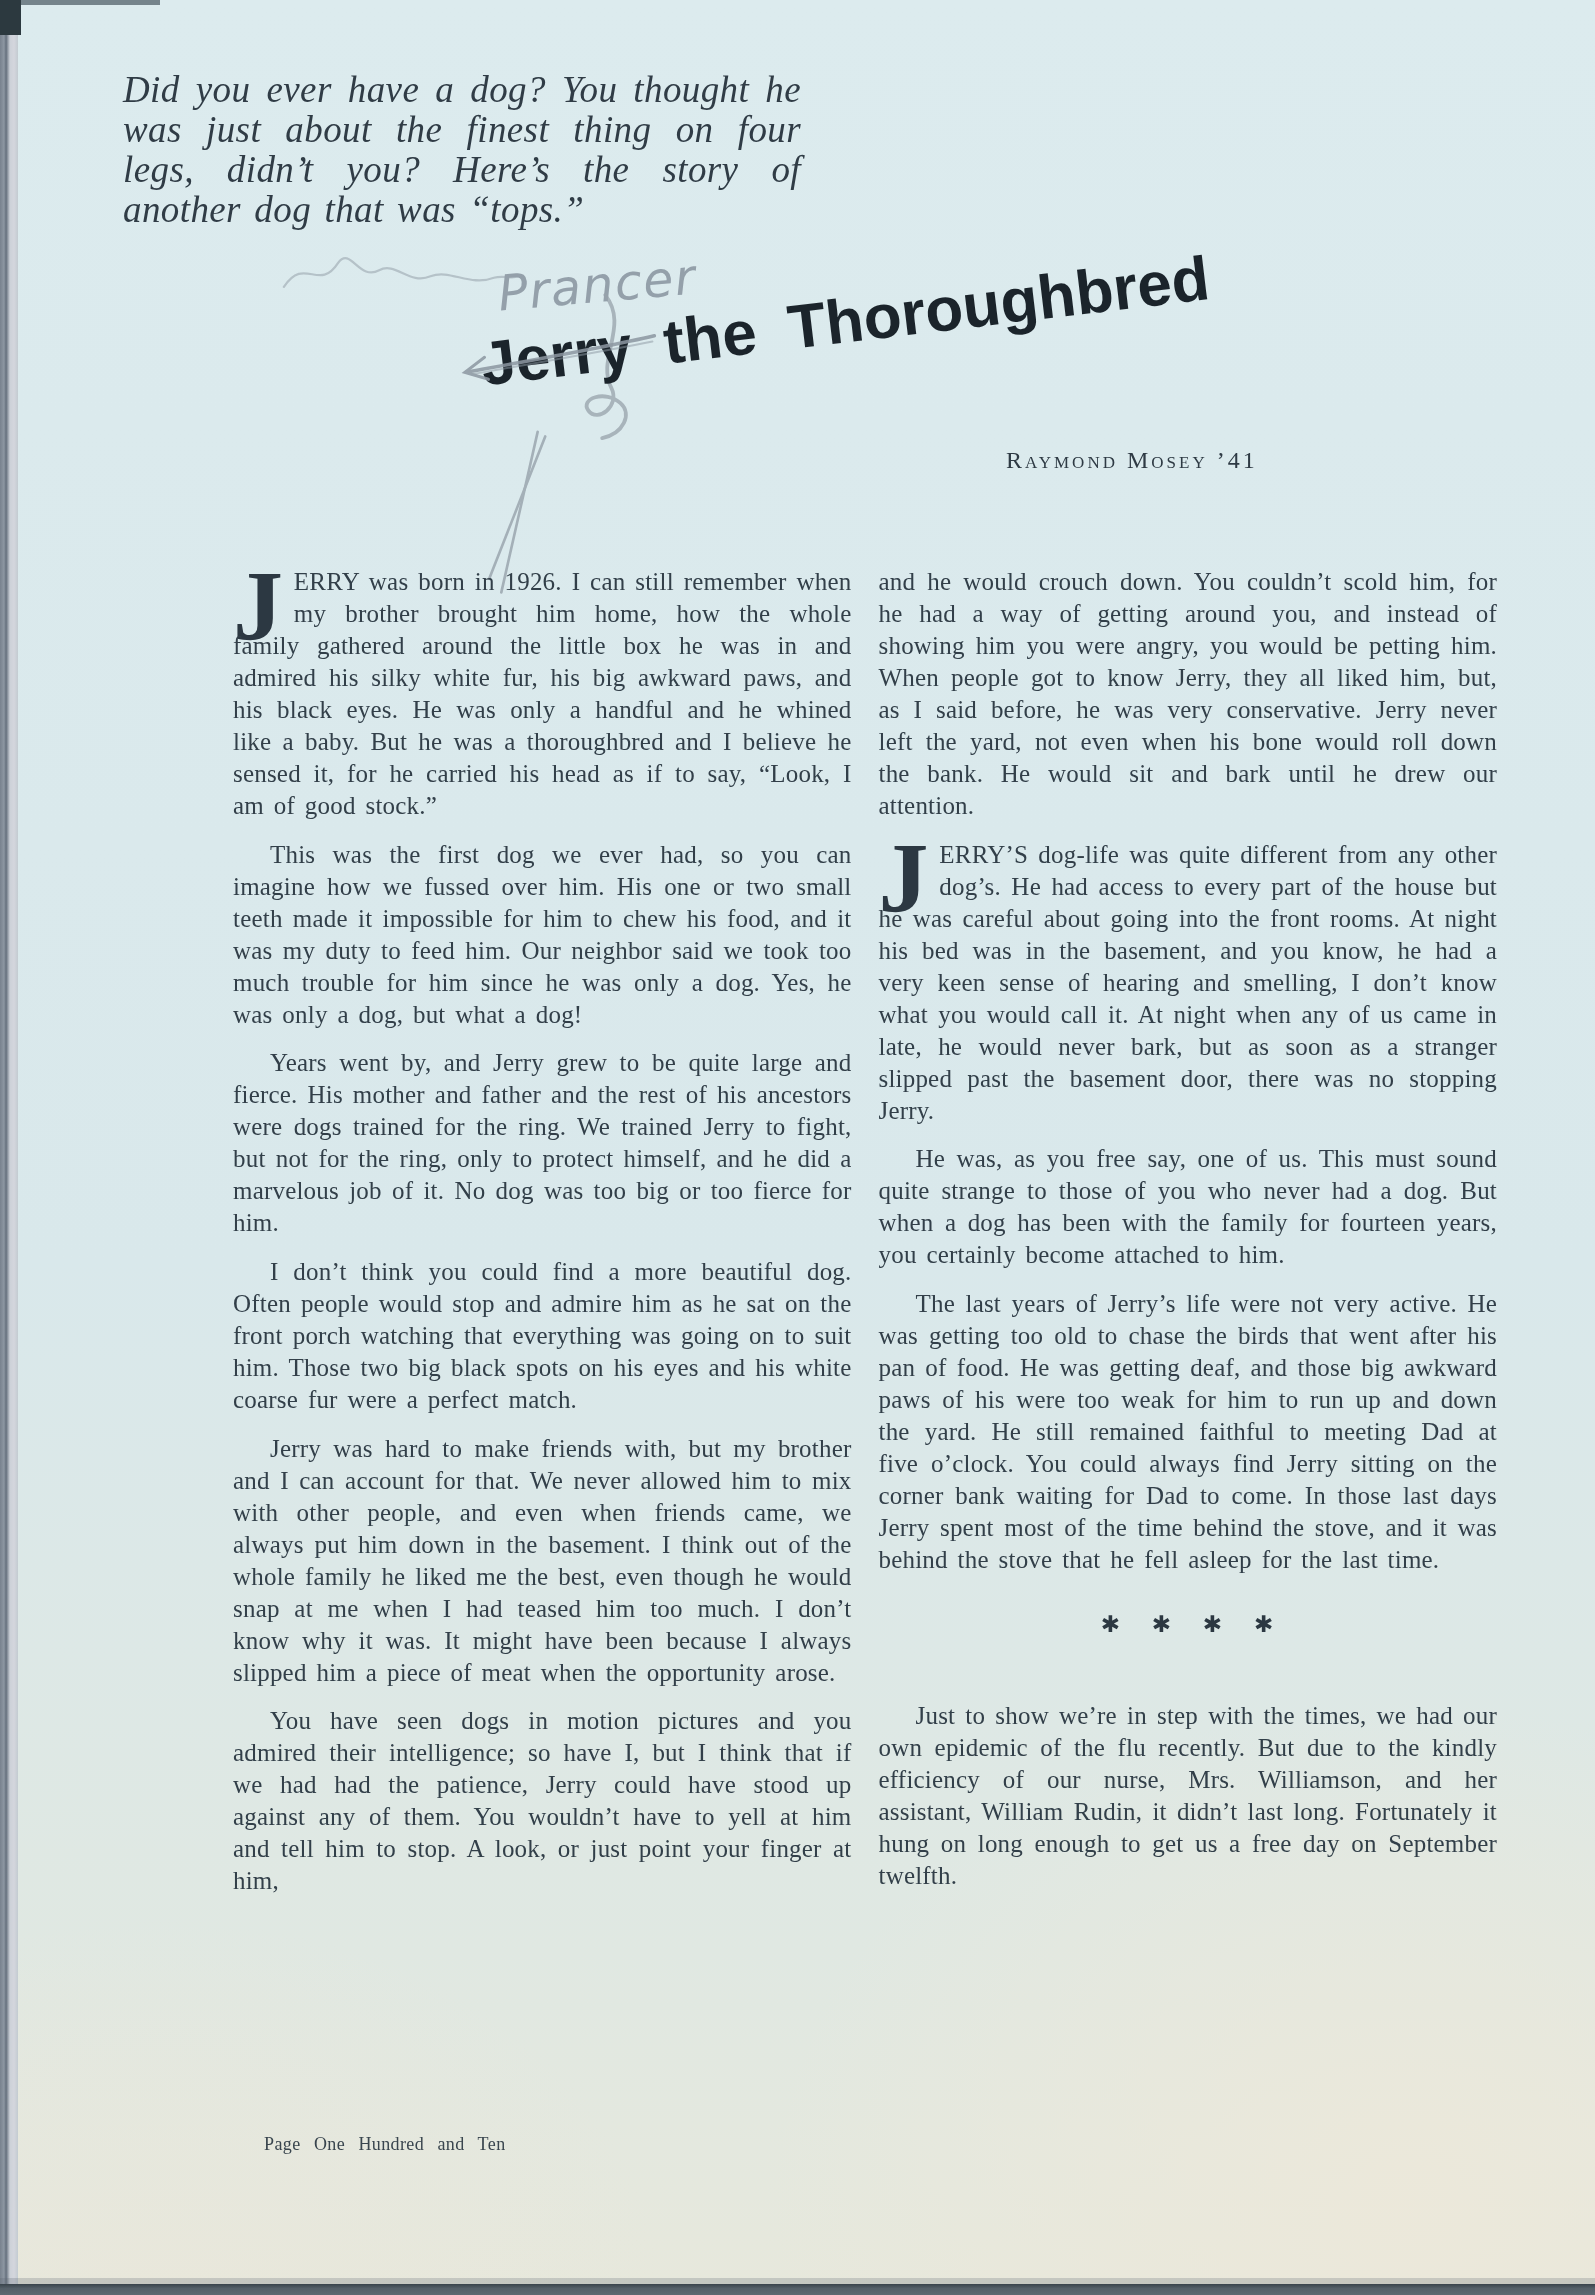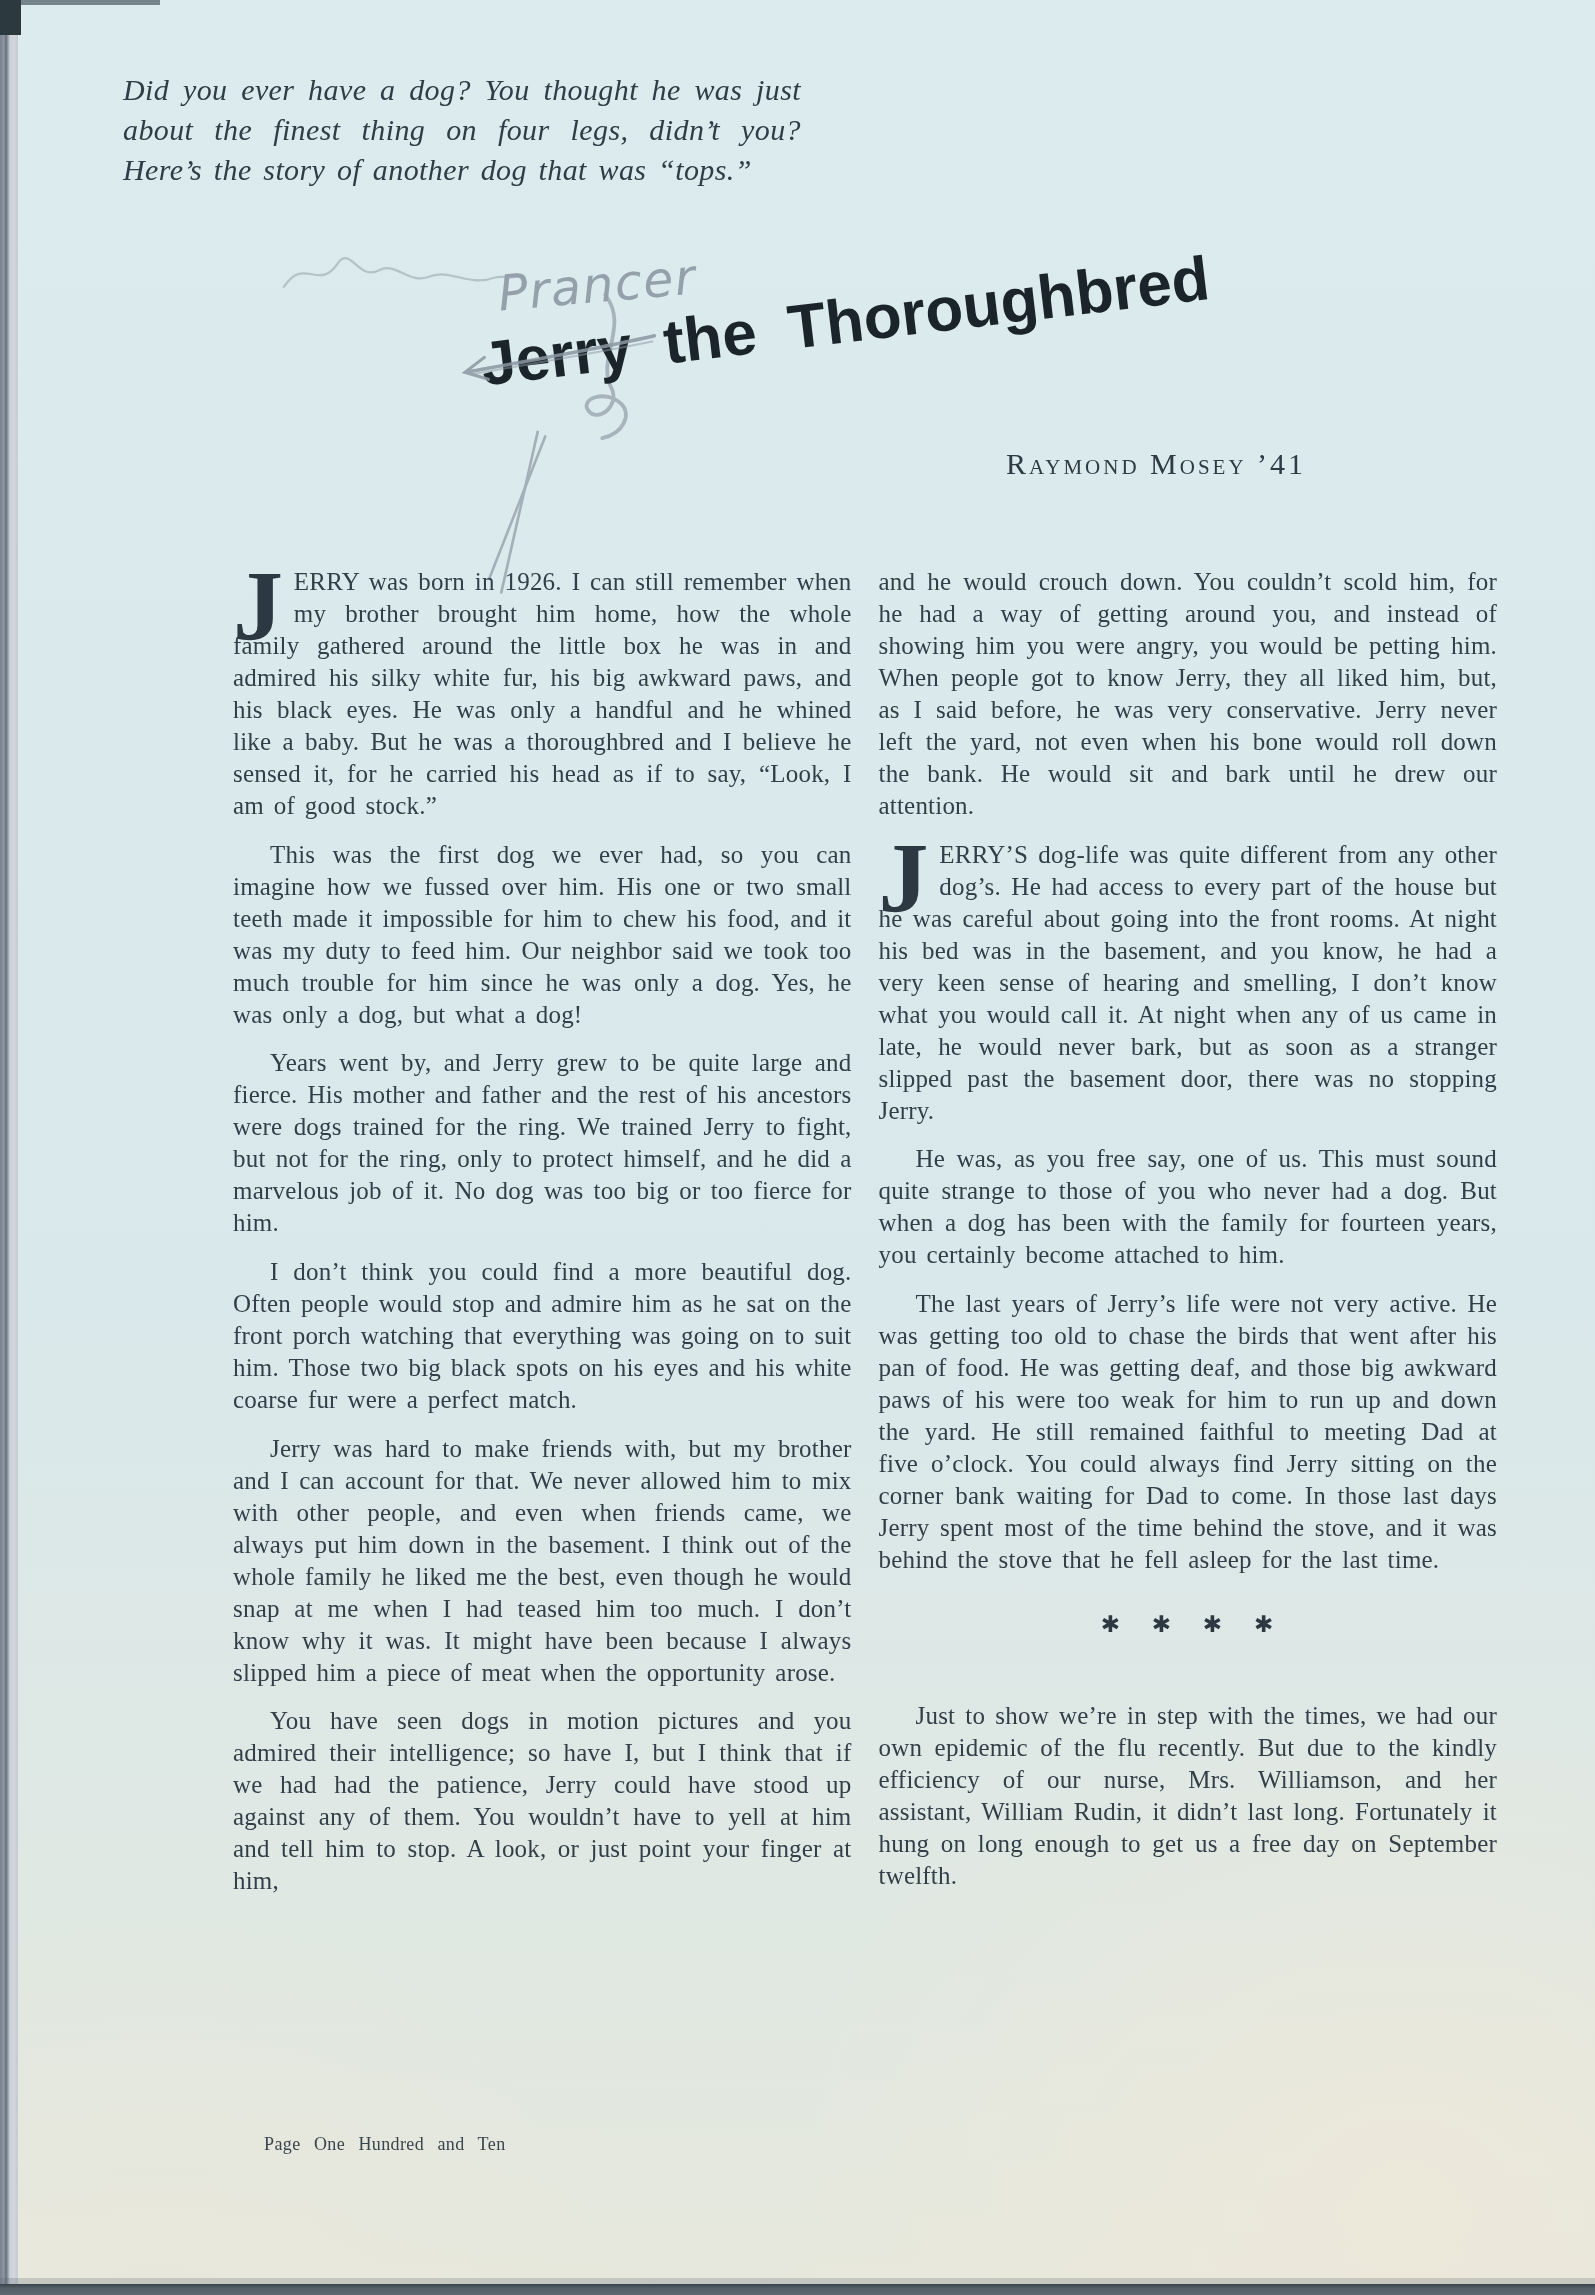--- a/index.html
+++ b/index.html
@@ -19,21 +19,21 @@
     background:linear-gradient(90deg,#78828e 0%,#8d97a2 22%,#646f7c 34%,#ccd1d8 55%,#d4d6dd 78%,#c3cbd1 100%);}
   .corner-chip{position:absolute;left:0;top:0;width:20.5px;height:35px;background:#2c393f;}
   .top-sliver{position:absolute;left:0;top:0;width:160px;height:4.6px;background:#5b6a72;opacity:.8;}
   .bottom-strip{position:absolute;left:0;bottom:0;width:100%;height:10.6px;
     background:linear-gradient(180deg,#39434b 0%,#545f68 40%,#5d6871 100%);}
   .bottom-shadow{position:absolute;left:0;bottom:10.6px;width:100%;height:6px;background:rgba(90,100,110,.25);}
 
   
   .intro{
     position:absolute;left:123px;top:70px;width:678px;margin:0;
-    font-style:italic;font-size:30px;line-height:40px;
+    font-style:italic;font-size:37px;line-height:40px;
     text-align:justify;color:#303c46;letter-spacing:0.4px;word-spacing:3.8px;
   }
 
   
   .pencil{stroke:#97a2ab;fill:none;stroke-linecap:round;}
   .scribble-svg{position:absolute;left:274px;top:240px;width:251px;height:68px;opacity:.55;}
   .slashes-svg{position:absolute;left:468px;top:418px;width:106px;height:186px;opacity:.8;}
   .tail-svg{position:absolute;left:532px;top:289px;width:183px;height:175px;opacity:.75;}
 
   .annotation{
@@ -49,21 +49,21 @@
     font-family:"Liberation Sans", sans-serif;font-weight:bold;
     font-size:62px;letter-spacing:0;word-spacing:15px;color:#1b242b;
     transform:rotate(-6.8deg);transform-origin:23px 50%;
   }
   .struck{position:relative;display:inline-block;}
   .strike-svg{position:absolute;left:-22%;top:-4%;width:140%;height:108%;opacity:.85;}
   .strike-svg path{stroke:#8c97a1;fill:none;stroke-linecap:round;}
 
   .byline{
     position:absolute;left:1006px;top:447px;
-    font-size:30px;font-variant:small-caps;letter-spacing:3px;color:#2e3a44;
+    font-size:24px;font-variant:small-caps;letter-spacing:3px;color:#2e3a44;
   }
 
   
   .columns{
     position:absolute;left:233px;top:566px;width:1264px;
     display:flex;gap:27px;
     font-size:25px;line-height:32px;text-align:justify;
     letter-spacing:0.2px;word-spacing:3.4px;color:#323f49;
   }
   .col{flex:1;min-width:0;}

